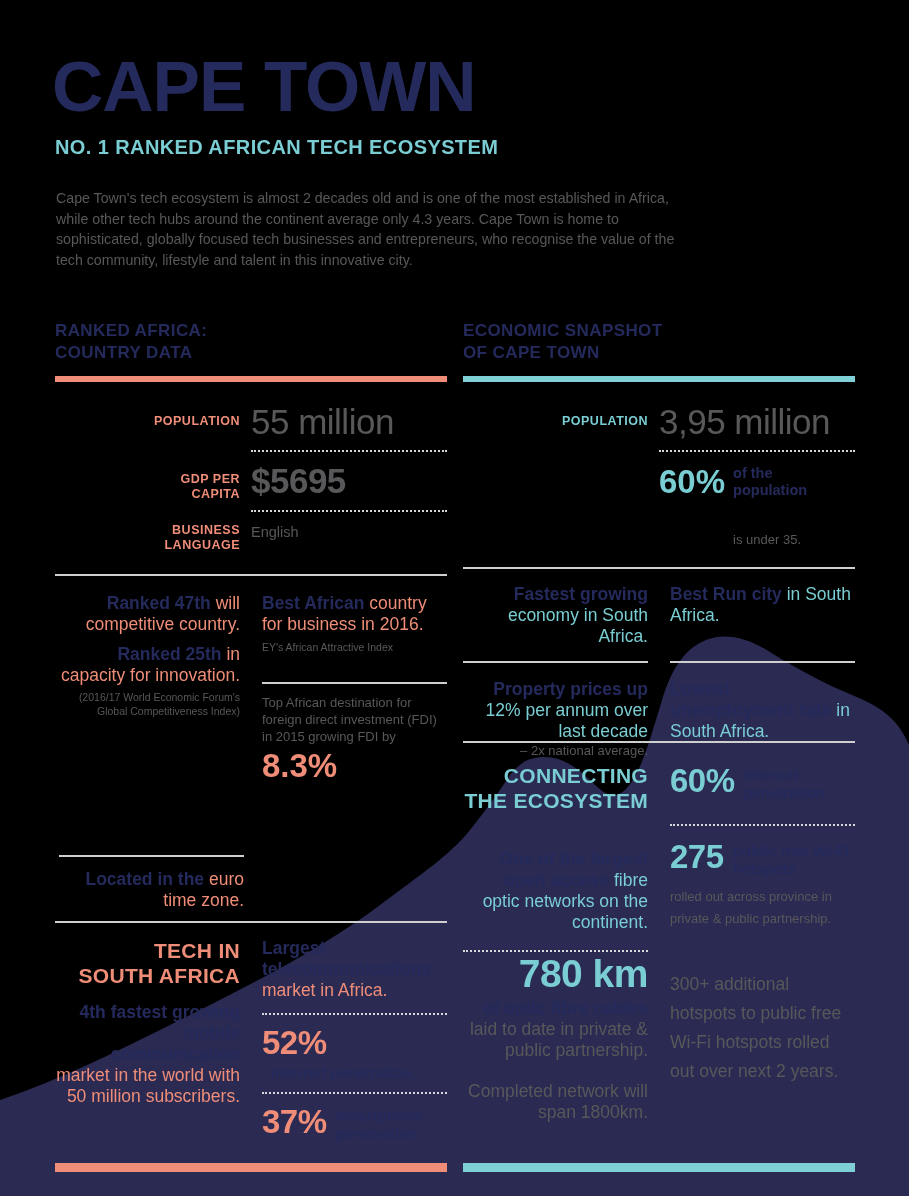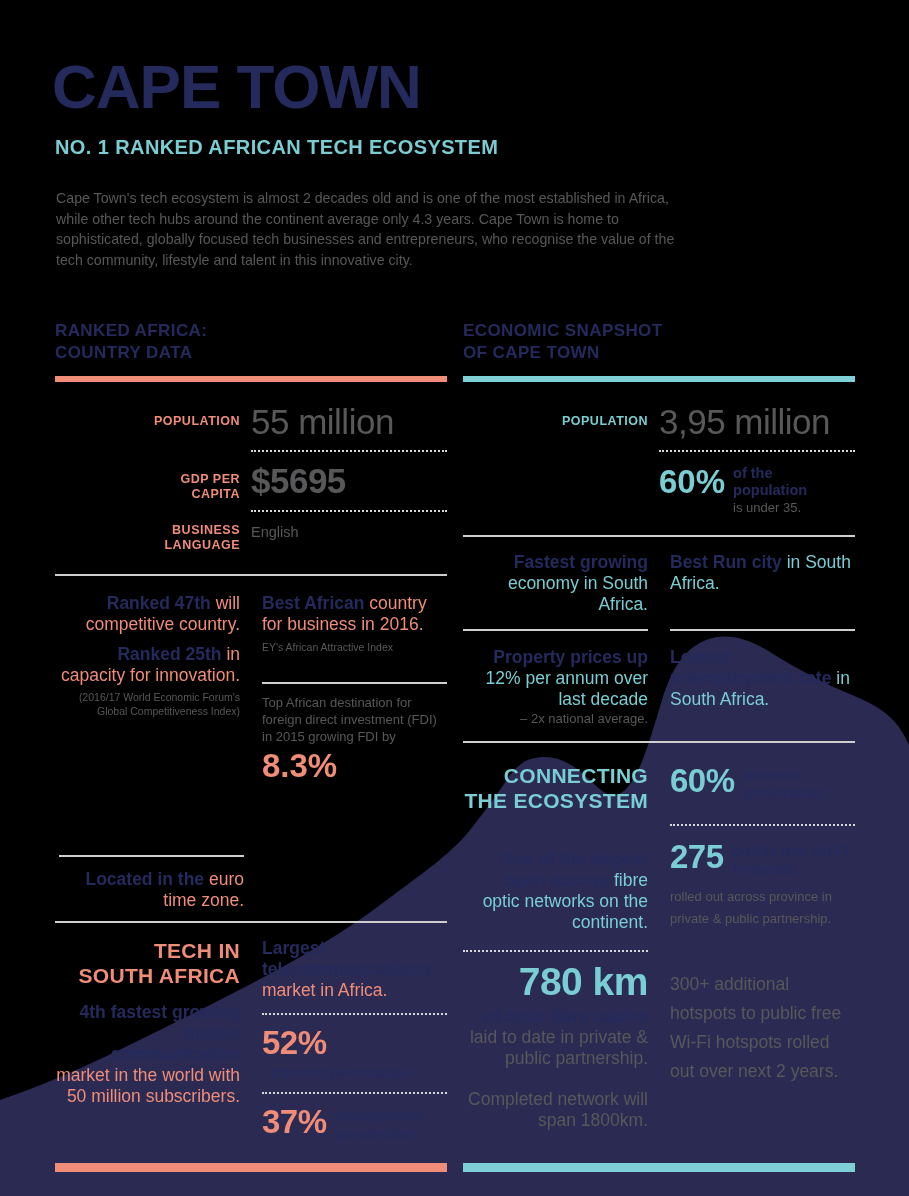--- a/index.html
+++ b/index.html
@@ -7,21 +7,21 @@
     width:909px;height:1196px;overflow:hidden;position:relative;
     font-family:"Liberation Sans", sans-serif;
     background:#000000;
   }
   #mountain{position:absolute;left:0;top:0;width:909px;height:1196px;z-index:0;pointer-events:none;}
   .layer{position:absolute;left:0;top:0;width:909px;height:1196px;z-index:2;}
 
   
   .title{
     position:absolute;left:52px;top:44px;
-    font-size:62px;line-height:86px;font-weight:bold;letter-spacing:-1px;
+    font-size:71px;line-height:86px;font-weight:bold;letter-spacing:-1px;
     color:#252a5c;
   }
   .subtitle{
     position:absolute;left:55px;top:136px;
     font-size:20px;font-weight:bold;letter-spacing:0.4px;
     color:#79cdd3;
   }
   .intro{
     position:absolute;left:56px;top:188px;width:620px;
     font-size:14.2px;line-height:20.6px;color:#58585a;
@@ -225,21 +225,21 @@
       </div>
     </div>
 
     <div class="row" style="margin-top:12px;">
       <div style="width:50%;"></div>
       <div class="rvalue" style="display:flex;align-items:flex-start;">
         <div class="pctT">60%</div>
         <div style="padding-left:8px;padding-top:1px;">
           <span class="sp" style="font-size:14.5px;font-weight:bold;color:#252a5c;line-height:17px;">of the</span>
           <span class="sp" style="font-size:14.5px;font-weight:bold;color:#252a5c;line-height:17px;">population</span>
-          <span class="sp" style="font-size:13px;color:#58585a;line-height:17px;">is under 35.</span>
+          <span class="sp" style="font-size:13px;color:#58585a;line-height:17px;margin-top:32px;">is under 35.</span>
         </div>
       </div>
     </div>
 
     <div class="solid" style="margin-top:19px;"></div>
 
     <div class="twocol" style="margin-top:15px;">
       <div class="sub left">
         <div class="stmt">
           <b class="navy">Fastest growing</b>
@@ -302,21 +302,21 @@
           <div class="n tealT">275</div>
           <div class="cap navy">public free Wi-Fi hotspots</div>
         </div>
         <div class="small" style="margin-top:8px;line-height:22px;">rolled out across province in private &amp; public partnership.</div>
       </div>
     </div>
 
     <div class="twocol" style="position:absolute;left:0;top:630px;width:100%;">
       <div class="sub left">
         <div class="dotted"></div>
-        <div style="font-size:39px;line-height:44px;font-weight:bold;letter-spacing:-0.5px;color:#79cdd3;margin-top:8px;">780 km</div>
+        <div style="font-size:39px;line-height:44px;font-weight:bold;letter-spacing:-0.5px;color:#79cdd3;margin-top:0;">780 km</div>
         <div class="stmt" style="margin-top:2px;">
           <b class="navy">of optic fibre cables</b>
           <span class="greyT">laid to date in private &amp; public partnership.</span>
         </div>
         <div class="stmt greyT" style="margin-top:20px;">Completed network will span 1800km.</div>
       </div>
       <div class="sub right">
         <div class="stmt greyT" style="margin-top:20px;line-height:29px;">300+ additional hotspots to public free Wi-Fi hotspots rolled out over next 2 years.</div>
       </div>
     </div>

